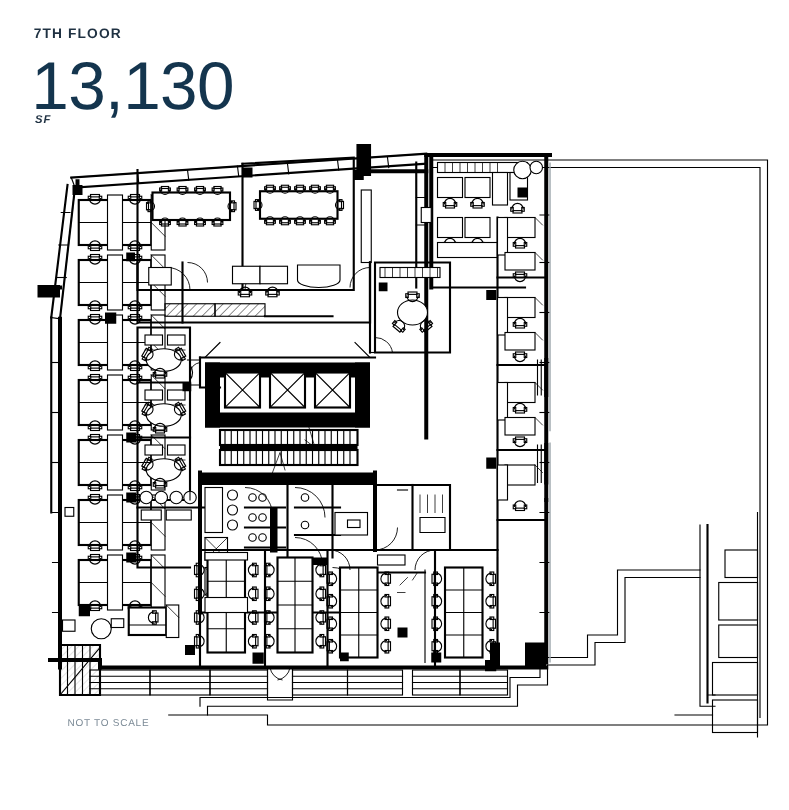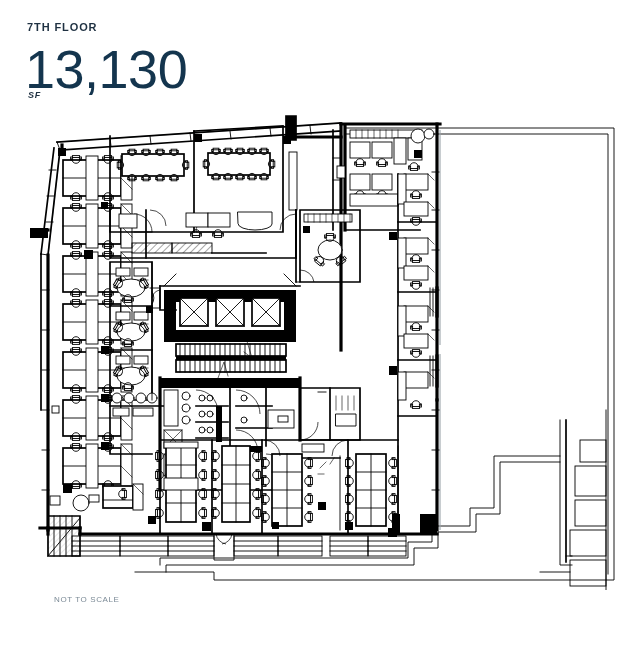--- a/index.html
+++ b/index.html
@@ -56,21 +56,21 @@
     font-size: 9px;
     font-weight: bold;
     letter-spacing: 0.7px;
     color: #1f3142;
     line-height: 11px;
     font-style: italic;
   }
   .scale-note {
     position: absolute;
     left: 54px;
-    top: 595px;
+    top: 574px;
     font-size: 8px;
     letter-spacing: 0.6px;
     color: #7b8a96;
     line-height: 10px;
     white-space: nowrap;
   }
   #plan-svg {
     position: absolute;
     left: 0;
     top: 110px;

